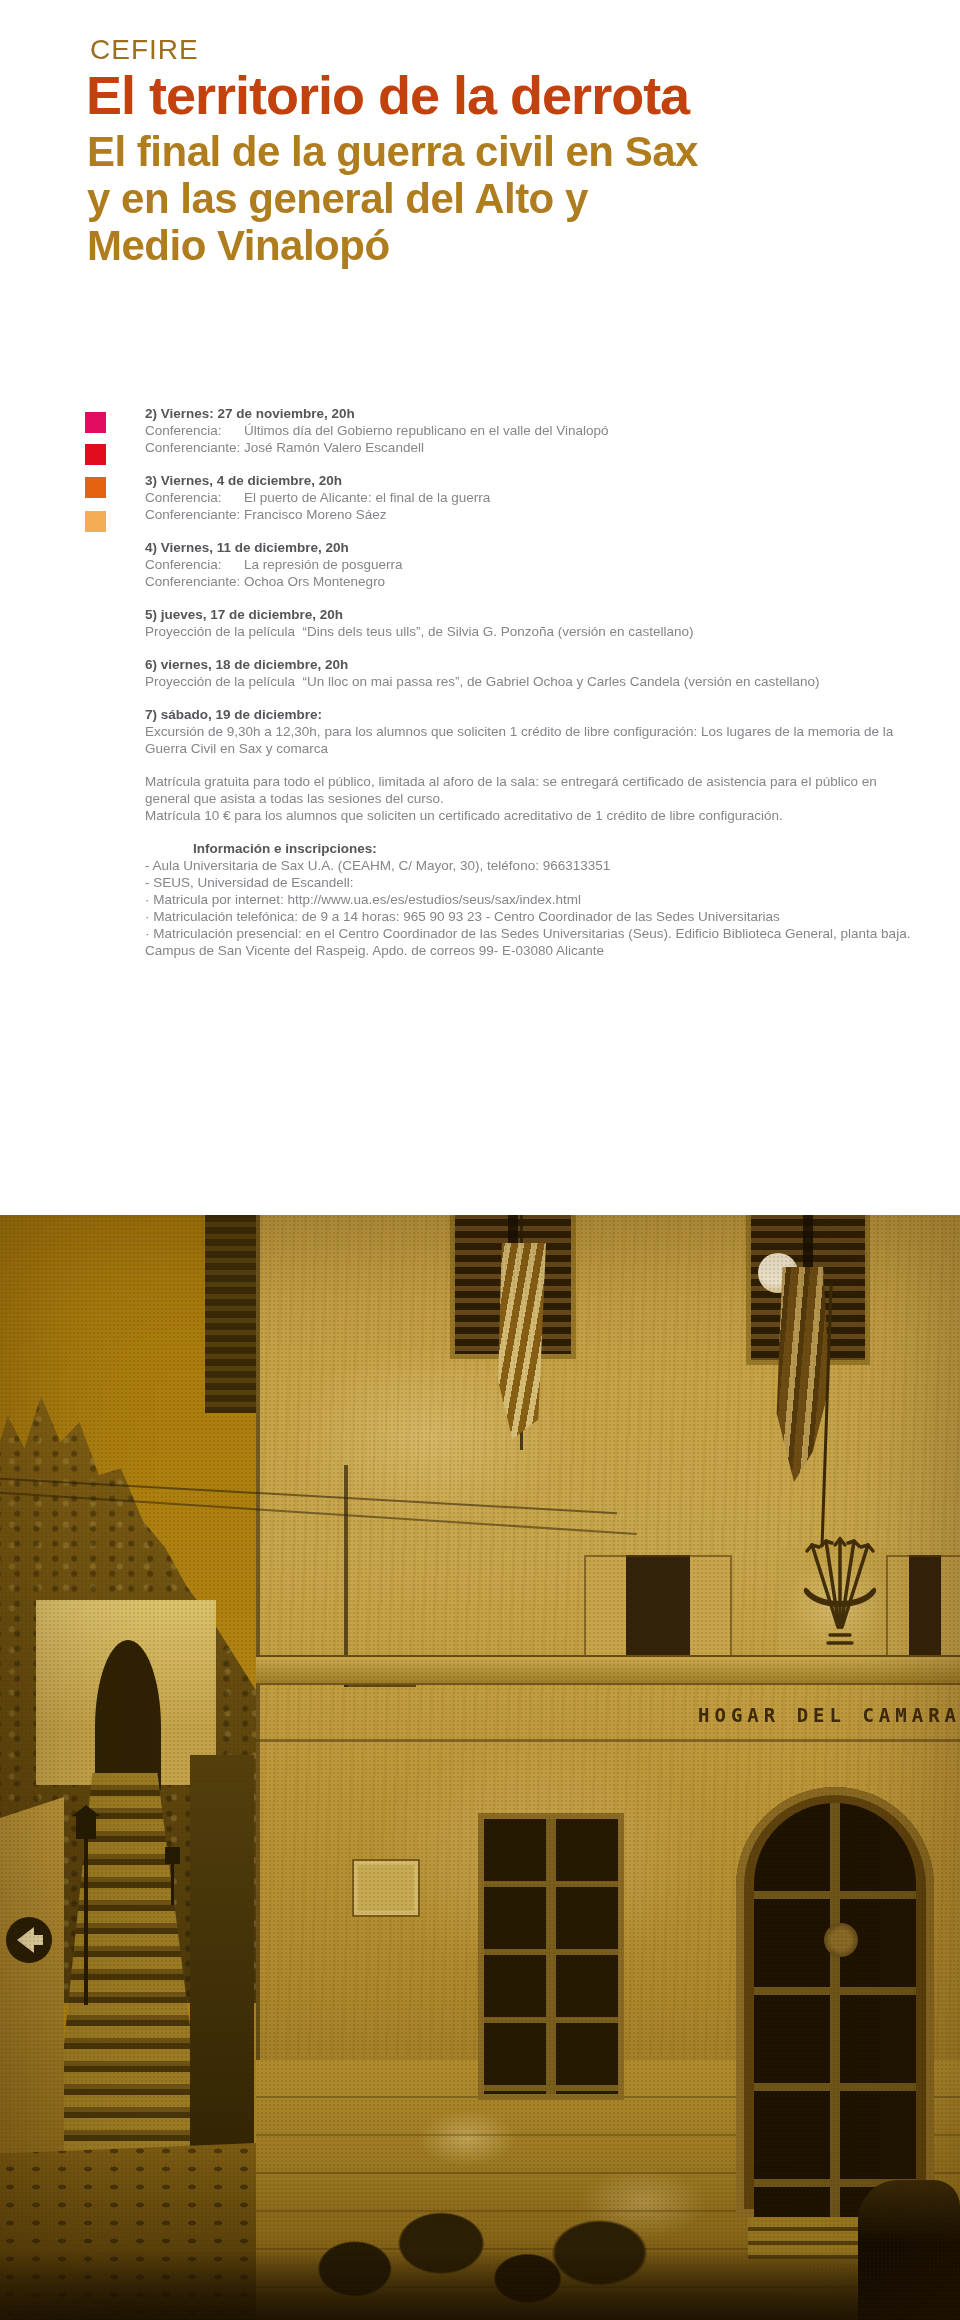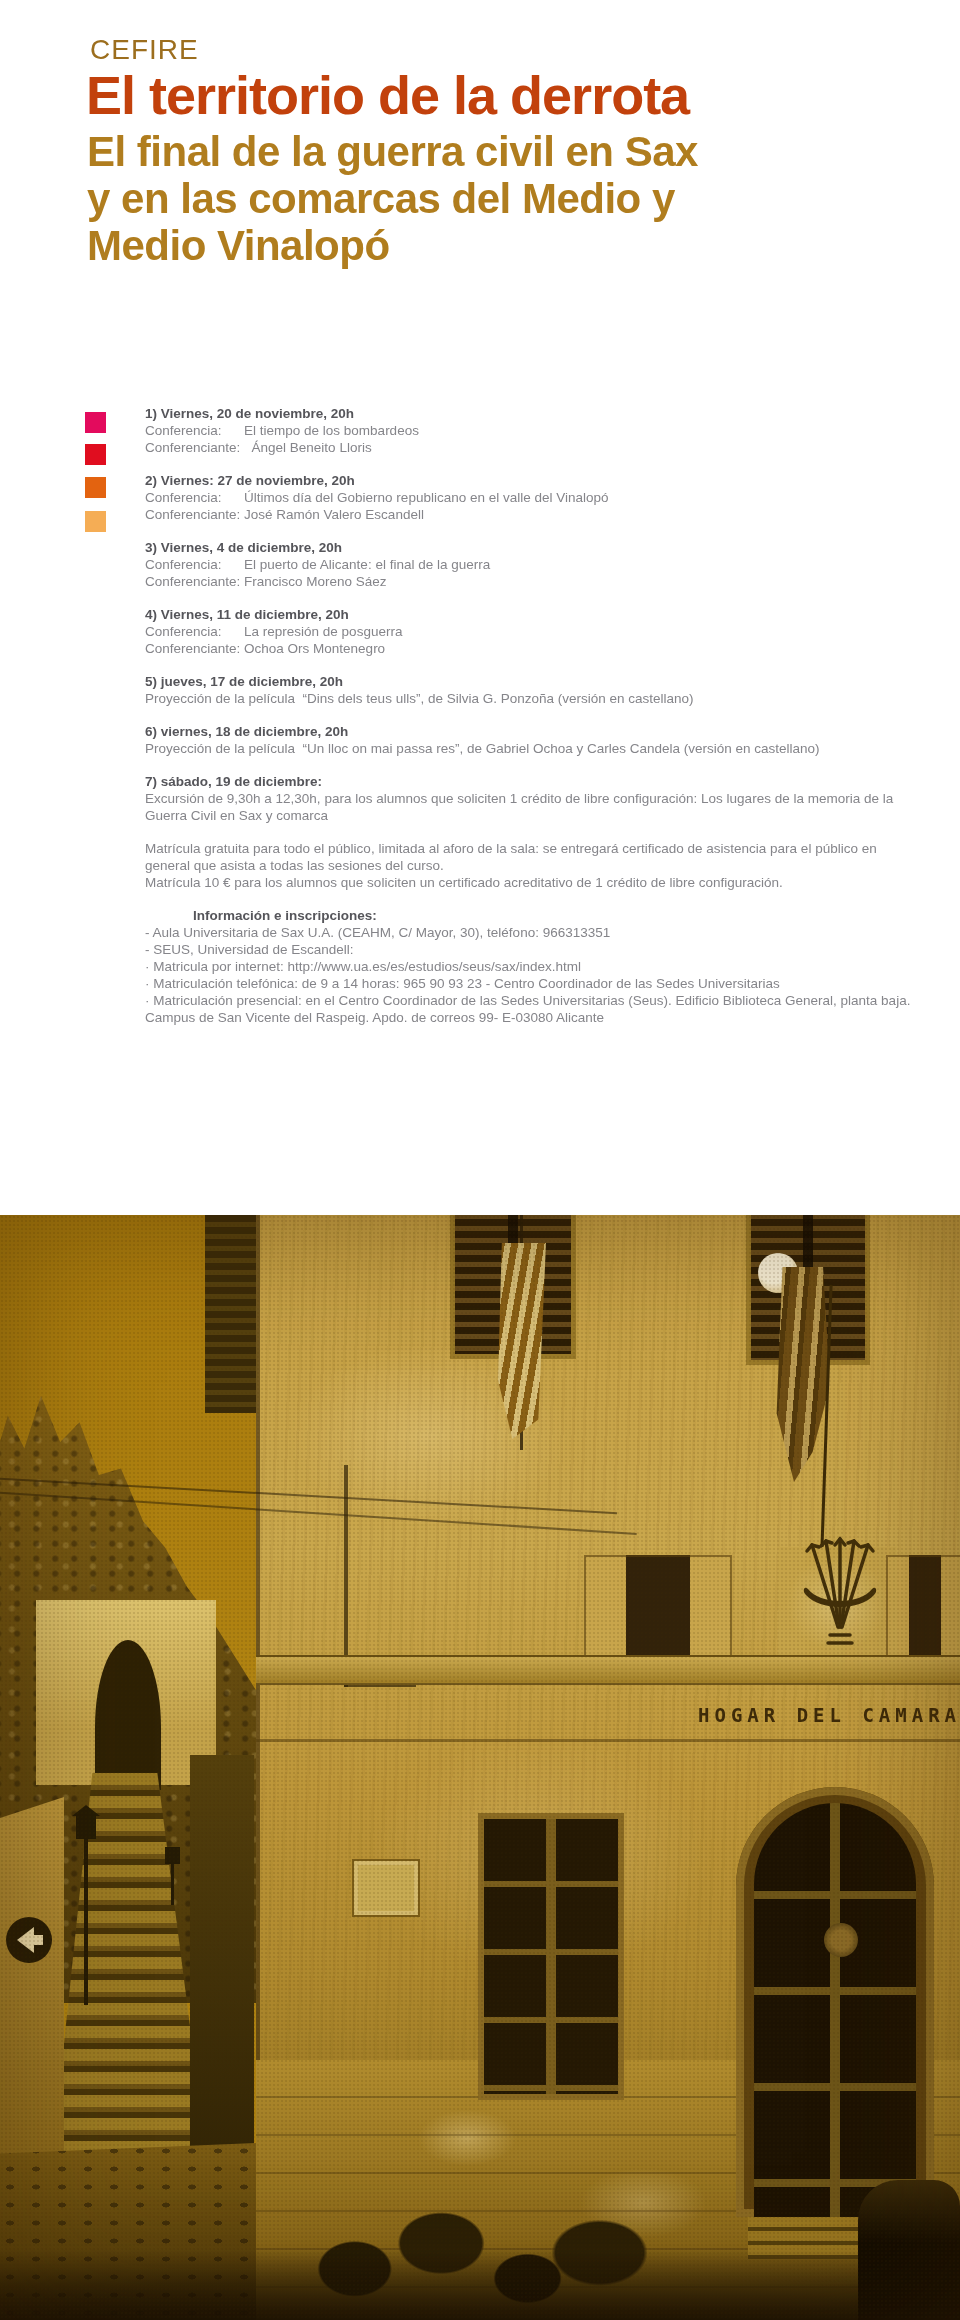--- a/index.html
+++ b/index.html
@@ -182,35 +182,30 @@
 </style>
 </head>
 <body>
 
 <div class="page">
 
   <div class="kicker">CEFIRE</div>
   <div class="title">El territorio de la derrota</div>
   <div class="subtitle">
     <div>El final de la guerra civil en Sax</div>
-    <div>y en las comarcas del Medio y</div>
+    <div>y en las general del Alto y</div>
     <div>Medio Vinalopó</div>
   </div>
 
   <div class="sq sq1"></div>
   <div class="sq sq2"></div>
   <div class="sq sq3"></div>
   <div class="sq sq4"></div>
 
   <div class="sched">
-    <div class="sched-item">
-      <div class="sched-h">1) Viernes, 20 de noviembre, 20h</div>
-      <div class="sched-l">Conferencia:      El tiempo de los bombardeos</div>
-      <div class="sched-l">Conferenciante:   Ángel Beneito Lloris</div>
-    </div>
     <div class="sched-item">
       <div class="sched-h">2) Viernes: 27 de noviembre, 20h</div>
       <div class="sched-l">Conferencia:      Últimos día del Gobierno republicano en el valle del Vinalopó</div>
       <div class="sched-l">Conferenciante: José Ramón Valero Escandell</div>
     </div>
     <div class="sched-item">
       <div class="sched-h">3) Viernes, 4 de diciembre, 20h</div>
       <div class="sched-l">Conferencia:      El puerto de Alicante: el final de la guerra</div>
       <div class="sched-l">Conferenciante: Francisco Moreno Sáez</div>
     </div>

